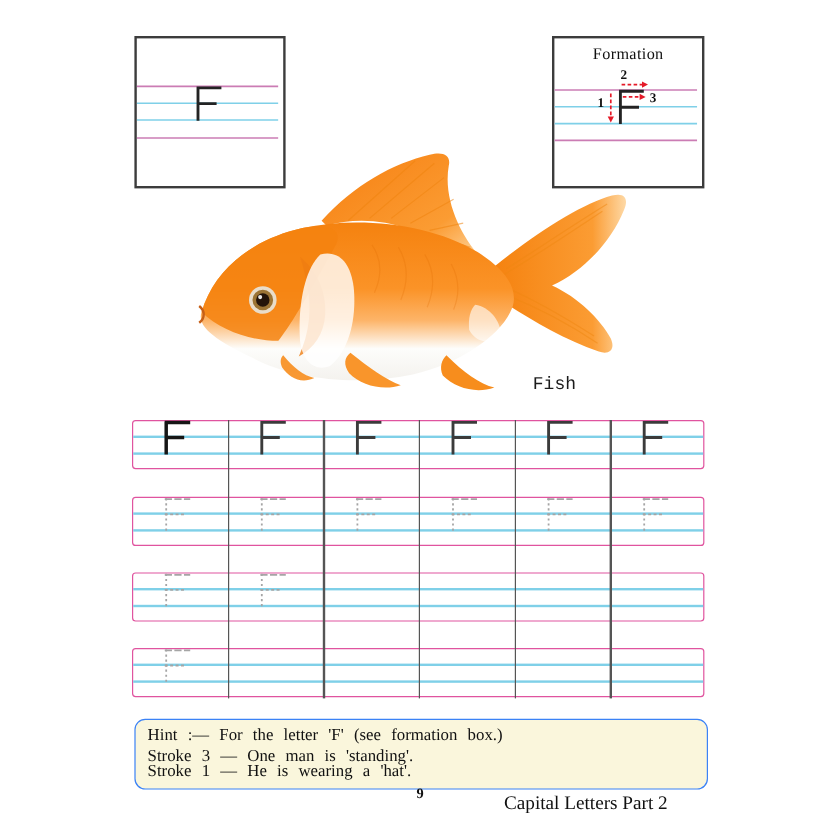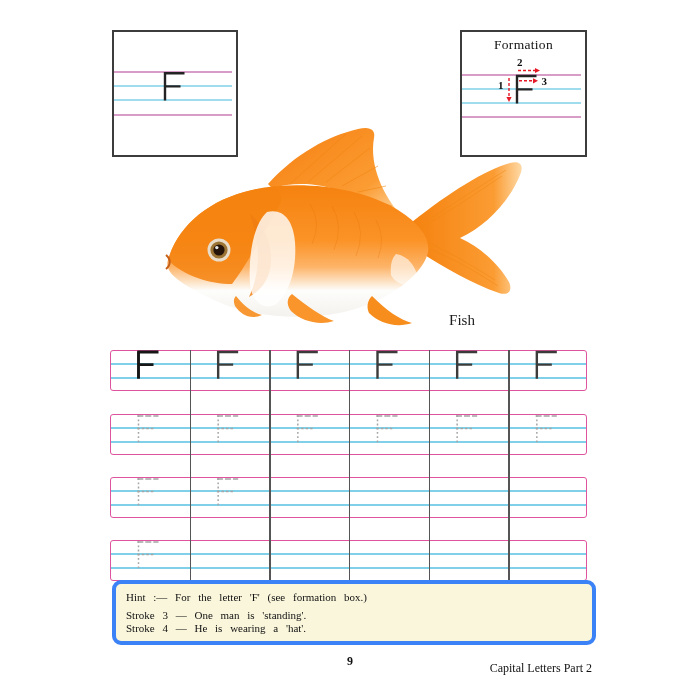--- a/index.html
+++ b/index.html
@@ -17,42 +17,42 @@
   .pinkline{stroke:var(--line-pink);stroke-width:1.3;}
   .cyanline{stroke:var(--line-cyan);stroke-width:1.3;}
   .glyph{stroke:#232323;stroke-width:2.4;fill:none;stroke-linecap:butt;}
   .redline{stroke:var(--arrow-red);stroke-width:1.4;stroke-dasharray:3 2;fill:none;}
   .redhead{fill:var(--arrow-red);stroke:none;}
   .stroke-num{font-family:"Liberation Serif",serif;font-size:11px;font-weight:bold;fill:#111;}
 
   
   .fish-figure{position:absolute;left:150px;top:114px;width:380px;height:218px;}
   .fish-caption{position:absolute;left:430px;top:312px;width:64px;text-align:center;
-        font-family:Liberation Serif, serif;font-size:15px;font-weight:500;color:#1c1c1c;}
+        font-family:Liberation Mono, monospace;font-size:15px;font-weight:500;color:#1c1c1c;}
 
   
   .practice-grid{position:absolute;left:110px;top:350px;width:478px;height:232px;}
   .band{position:absolute;left:0;width:475px;height:39px;border:1.5px solid var(--grid-pink);
         border-radius:3px;background:transparent;}
   .band .cy{position:absolute;left:0;right:0;height:1.4px;background:var(--line-cyan);}
   .divider{position:absolute;top:0;width:1.2px;height:232px;background:var(--divider-gray);}
   .letters-layer{position:absolute;left:0;top:0;}
 
   
-  .hint-box{position:absolute;left:112px;top:580px;width:456px;height:43px;
-        background:var(--hint-bg);border:4px solid #3b82f6;border-radius:9px;
-        padding:7px 10px;font-size:11px;color:#111;}
+  .hint-box{position:absolute;left:112px;top:599px;width:456px;height:43px;
+        background:var(--hint-bg);border:1px solid #3b82f6;border-radius:9px;
+        padding:7px 10px;font-size:14px;color:#111;}
   .hint-line{word-spacing:5px;line-height:13px;margin-bottom:5px;}
   .hint-stroke{word-spacing:5px;line-height:12.5px;}
 
   
   .page-number{position:absolute;left:340px;top:654px;width:20px;text-align:center;
         font-size:12px;font-weight:bold;color:#111;}
-  .footer-title{position:absolute;left:420px;top:661px;width:172px;text-align:right;
-        font-size:12px;color:#111;}
+  .footer-title{position:absolute;left:420px;top:661px;width:172px;
+        font-size:16px;color:#111;}
 </style>
 </head>
 <body>
 
 <div class="page">
 
   <div class="rulebox letter-box">
     <svg class="boxsvg" width="118" height="119" viewBox="0 0 118 119">
       <line class="pinkline" x1="0" y1="40" x2="118" y2="40"></line>
       <line class="cyanline" x1="0" y1="54" x2="118" y2="54"></line>
@@ -205,19 +205,19 @@
         <path d="M 106.96666666666667,141.6 H 123.16666666666667" stroke="#a5a5a5" stroke-width="1.5" fill="none" stroke-dasharray="2.5 2"></path>
         <path d="M 28.5,191.2 V 218.8" stroke="#a5a5a5" stroke-width="1.5" fill="none" stroke-dasharray="1.8 2.4"></path>
         <path d="M 27.3,192 H 48.5" stroke="#a5a5a5" stroke-width="1.5" fill="none" stroke-dasharray="6 2"></path>
         <path d="M 27.3,204.6 H 43.5" stroke="#a5a5a5" stroke-width="1.5" fill="none" stroke-dasharray="2.5 2"></path>
       </svg>
     </div>
 
   <div class="hint-box">
     <div class="hint-line">Hint :— For the letter 'F' (see formation box.)</div>
     <div class="hint-stroke">Stroke 3 — One man is 'standing'.</div>
-    <div class="hint-stroke">Stroke 4 — He is wearing a 'hat'.</div>
+    <div class="hint-stroke">Stroke 1 — He is wearing a 'hat'.</div>
   </div>
 
   <div class="page-number">9</div>
   <div class="footer-title">Capital Letters Part 2</div>
 
 </div>
 
 </body></html>

